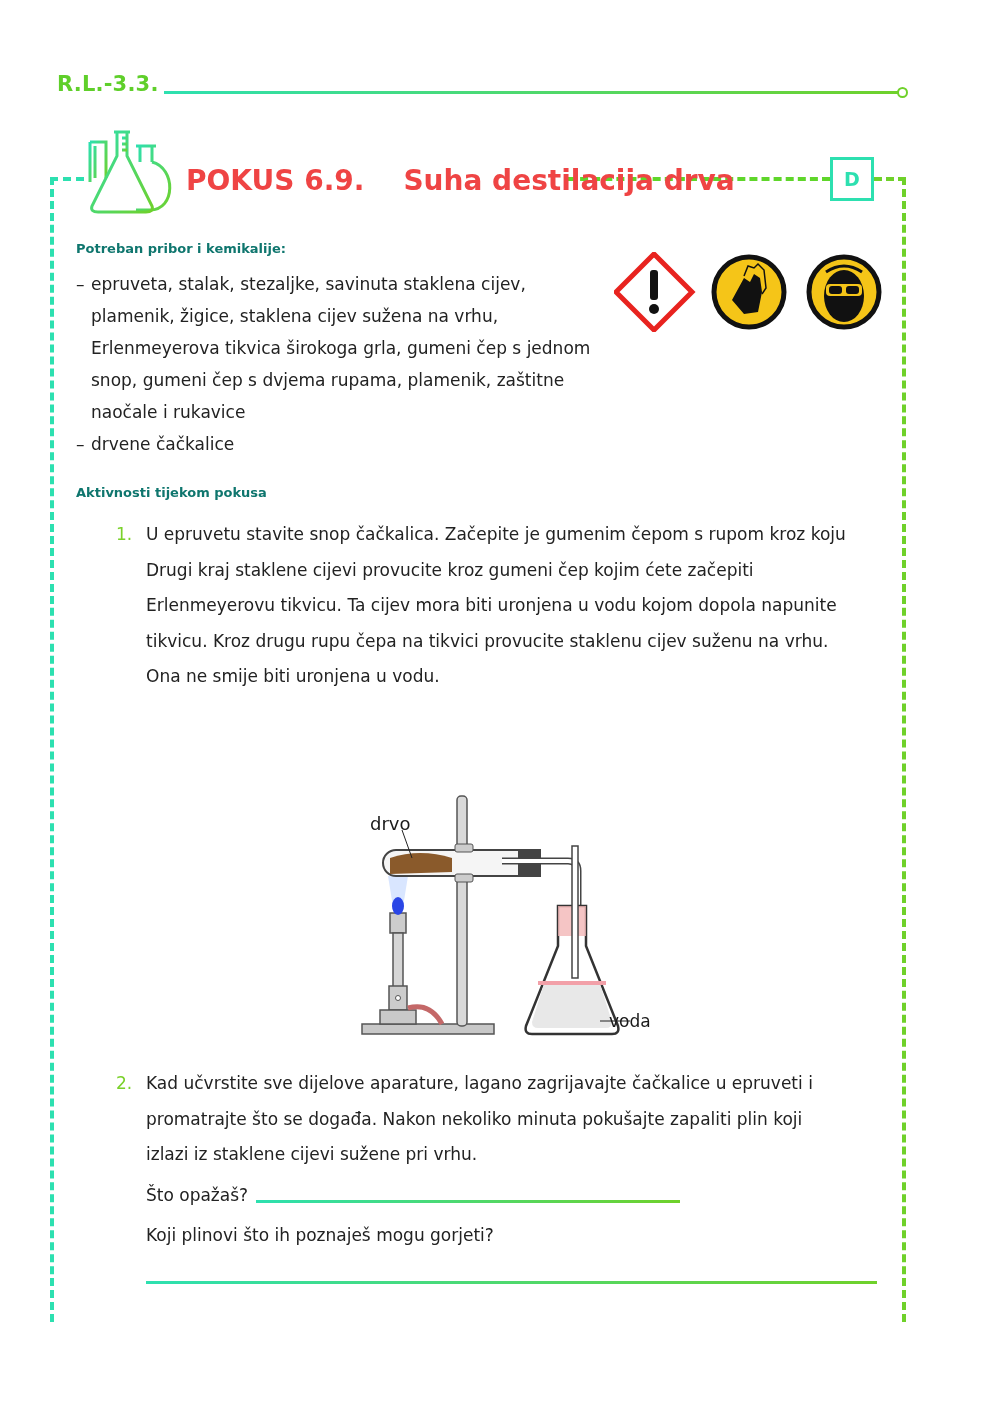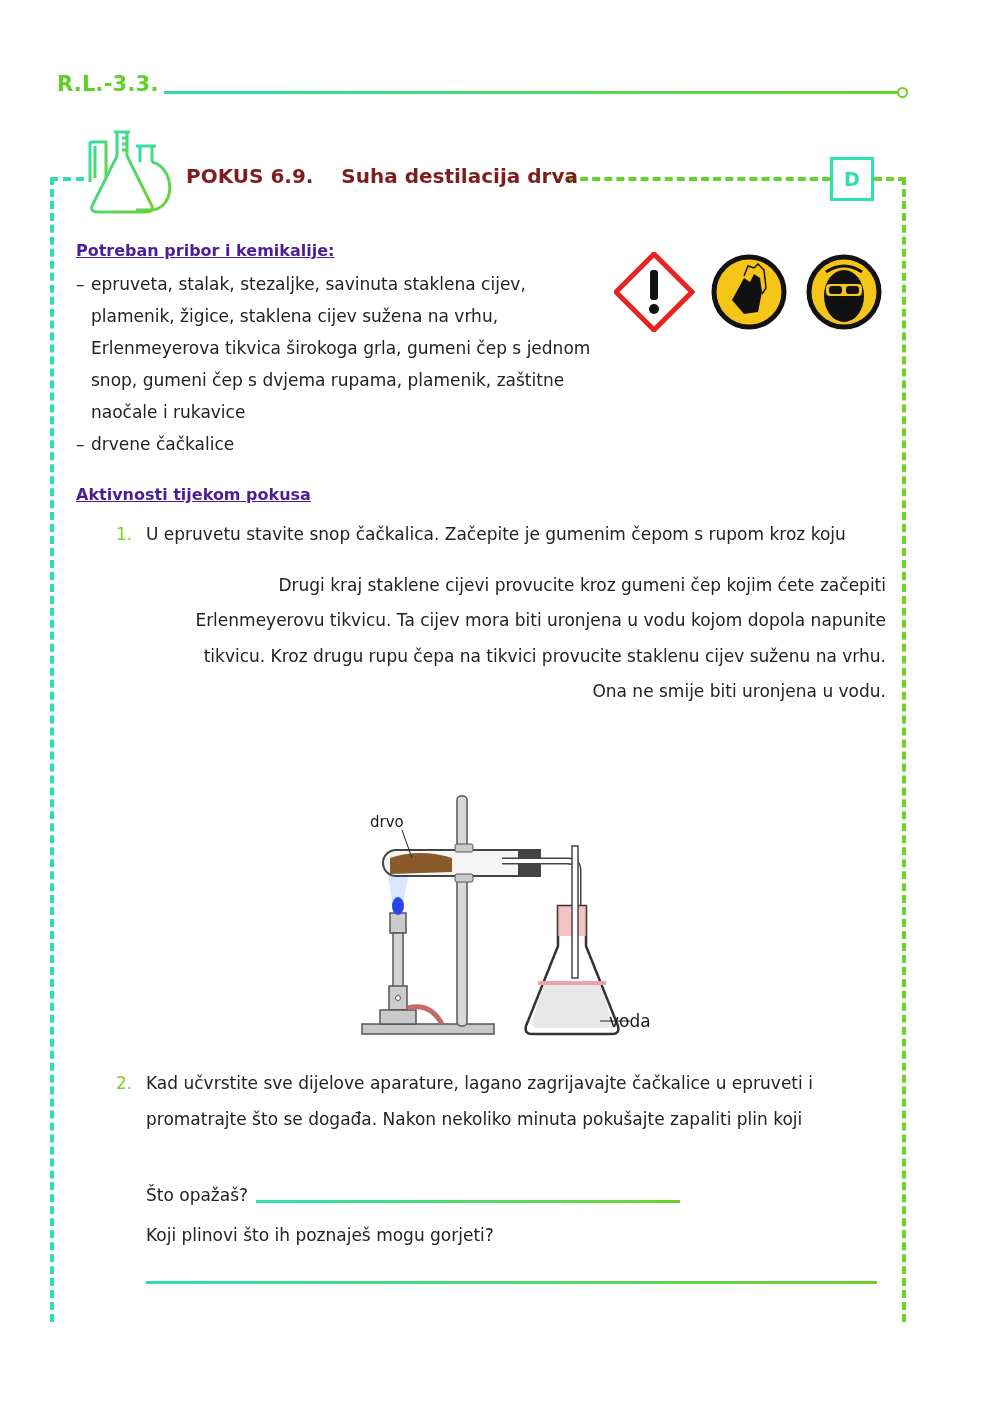--- a/index.html
+++ b/index.html
@@ -12,22 +12,22 @@
   .header-dot { left:897px; top:87px; width:7px; height:7px; border:2px solid #6fd12a; border-radius:50%; background:#fff; }
   
   .frame-top-left { left:50px; top:177px; width:34px; border-top:4px dashed #2de0b0; }
   .frame-top-right { left:568px; top:177px; width:262px; border-top:4px dashed #5fd62a; }
   .frame-top-right2 { left:874px; top:177px; width:32px; border-top:4px dashed #6fd12a; }
   .frame-left { left:50px; top:177px; height:1145px; border-left:4px dashed #2de0b0; }
   .frame-right { left:902px; top:177px; height:1145px; border-left:4px dashed #6fd12a; }
   .d-badge { left:830px; top:157px; width:38px; height:38px; border:3px solid #2de0b0; background:#fff;
              color:#2de0b0; font-weight:bold; font-size:19px; display:flex; align-items:center; justify-content:center; }
   .flask-icon { left:80px; top:126px; width:96px; height:90px; }
-  .title { left:186px; top:164px; font-size:20px; font-weight:bold; color:#7f1d1d; white-space:pre; }
-  .section-h { font-size:16px; font-weight:bold; color:#4c1d95;text-decoration:underline; }
+  .title { left:186px; top:164px; font-size:28px; font-weight:bold; color:#ef4444; white-space:pre; }
+  .section-h { font-size:13px; font-weight:bold; color:#0f766e; }
   .list { left:76px; top:268px; font-size:17px; line-height:32px; color:#222; }
   .list .item { position:relative; padding-left:15px; }
   .list .item .dash { position:absolute; left:0; top:0; }
   .hazards { left:614px; top:252px; width:270px; height:80px; }
   .step { font-size:17px; line-height:35.5px; color:#222; }
   .step-num { color:#7ad12a; position:absolute; left:-30px; }
   .para { position:relative; }
   .apparatus { left:360px; top:788px; width:330px; height:258px; }
   .answer-line1 { left:256px; top:1200px; width:424px; height:3px; background:linear-gradient(90deg,#2de0b0,#6fd12a); }
   .answer-line2 { left:146px; top:1281px; width:731px; height:3px; background:linear-gradient(90deg,#2de0b0,#6fd12a); }
@@ -99,21 +99,21 @@
   </g>
 </svg>
 
 <div class="abs section-h" style="left:76px; top:485px;">Aktivnosti tijekom pokusa</div>
 
 <div class="abs step" style="left:146px; top:517px; width:740px;">
   <div class="para">
     <span class="step-num">1.</span>
     <div>U epruvetu stavite snop čačkalica. Začepite je gumenim čepom s rupom kroz koju</div>
   </div>
-  <div class="para" style="margin-top:15px;text-align:right;">
+  <div class="para" style="margin-top:0;">
     <div>Drugi kraj staklene cijevi provucite kroz gumeni čep kojim ćete začepiti</div>
     <div>Erlenmeyerovu tikvicu. Ta cijev mora biti uronjena u vodu kojom dopola napunite</div>
     <div>tikvicu. Kroz drugu rupu čepa na tikvici provucite staklenu cijev suženu na vrhu.</div>
     <div>Ona ne smije biti uronjena u vodu.</div>
   </div>
 </div>
 
 <svg class="abs apparatus" viewBox="0 0 330 258">
 
   <rect x="2" y="236" width="132" height="10" fill="#c8c8c8" stroke="#555" stroke-width="1.5"></rect>
@@ -144,27 +144,28 @@
   <path d="M198 118 V158 L166 238 Q164 246 172 246 H252 Q260 246 258 238 L226 158 V118 Z" fill="#fff" stroke="#333" stroke-width="2.5"></path>
   <path d="M184 196 H240 L252 234 Q252 240 246 240 H178 Q172 240 172 234 Z" fill="#e8e8e8"></path>
   <rect x="178" y="193" width="68" height="4" fill="#f2a0a8"></rect>
   <rect x="198" y="118" width="28" height="30" fill="#f2b6b6" opacity="0.8"></rect>
 
   <rect x="212" y="58" width="6" height="132" fill="#fff" stroke="#444" stroke-width="1.5"></rect>
 
   <line x1="42" y1="42" x2="52" y2="70" stroke="#222" stroke-width="1"></line>
   <line x1="240" y1="233" x2="270" y2="233" stroke="#222" stroke-width="1"></line>
 </svg>
-<div class="abs" style="left:370px; top:813px; font-size:15px;">drvo</div>
+<div class="abs" style="left:370px; top:813px; font-size:18px;">drvo</div>
 <div class="abs" style="left:609px; top:1011px; font-size:17px;">voda</div>
 
 <div class="abs step" style="left:146px; top:1066px; width:740px;">
   <div class="para">
     <span class="step-num">2.</span>
     <div>Kad učvrstite sve dijelove aparature, lagano zagrijavajte čačkalice u epruveti i</div>
     <div>promatrajte što se događa. Nakon nekoliko minuta pokušajte zapaliti plin koji</div>
+    <div>izlazi iz staklene cijevi sužene pri vrhu.</div>
   </div>
 </div>
 
 <div class="abs step" style="left:146px; top:1178px;">Što opažaš?</div>
 <div class="abs answer-line1"></div>
 <div class="abs step" style="left:146px; top:1218px;">Koji plinovi što ih poznaješ mogu gorjeti?</div>
 <div class="abs answer-line2"></div>
 
 </body></html>

